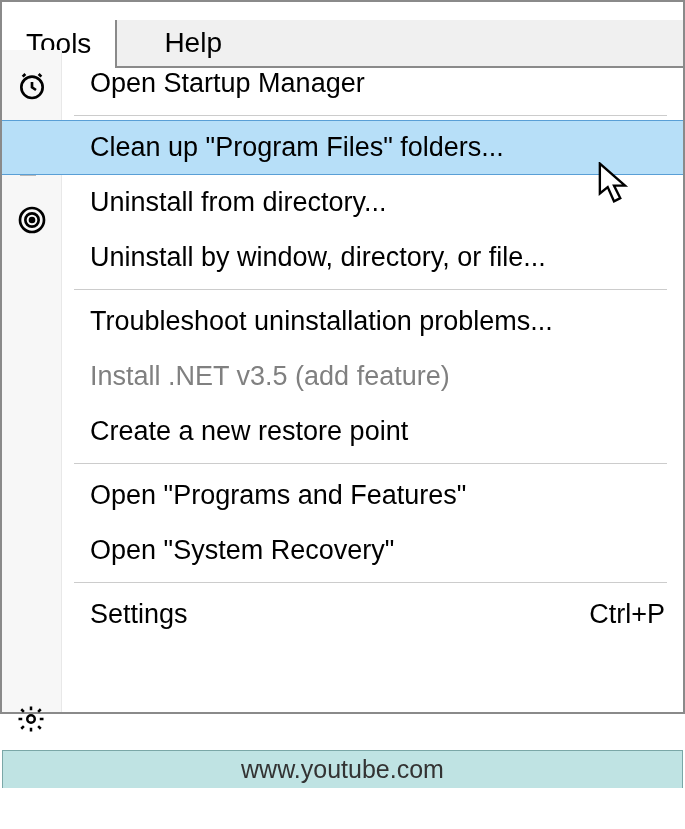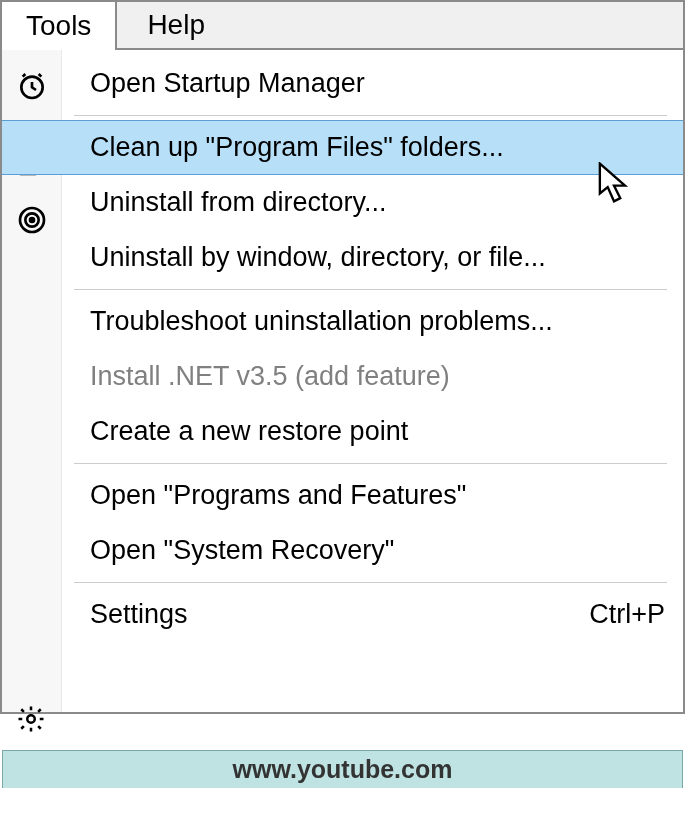--- a/index.html
+++ b/index.html
@@ -19,30 +19,31 @@
       background: #ffffff;
     }
     .menubar .menu-btn {
       display: flex;
       align-items: center;
       justify-content: center;
       padding: 0 24px;
       height: 100%;
       background: #ffffff;
       font-size: 28px;
+      margin-top: 18px;
     }
     .menubar .menu-btn.active {
       background: #ffffff;
       border-right: 2px solid #8a8a8a;
     }
     .menubar .menu-btn.inactive {
       background: #f0f0f0;
       flex: 1;
       justify-content: flex-start;
-      padding-left: 30px;
+      padding-left: 47px;
       border-bottom: 2px solid #8a8a8a;
     }
     .dropdown {
       border-left: 2px solid #8a8a8a;
       border-right: 2px solid #8a8a8a;
       border-bottom: 2px solid #8a8a8a;
       background: #ffffff;
       display: flex;
       height: 664px;
     }
@@ -112,21 +113,21 @@
     .row-url {
       height: 38px;
       display: flex;
       align-items: center;
       justify-content: center;
       font-size: 25px;
       border: 1px solid #7aa7a7;
       background: #bfe3e3;
       color: #333;
     }
-    .row-url.top { border-bottom: none; font-weight: bold; }
+    .row-url.top { border-bottom: none; }
   </style>
 </head>
 <body>
 
 <div class="menubar">
   <div class="menu-btn active">
     <span>Tools</span>
   </div>
   <div class="menu-btn inactive">
     <span>Help</span>

